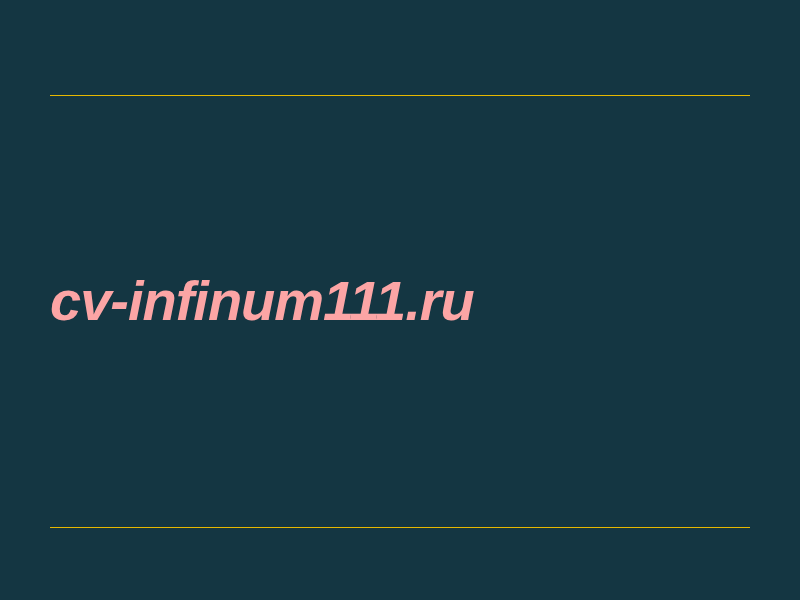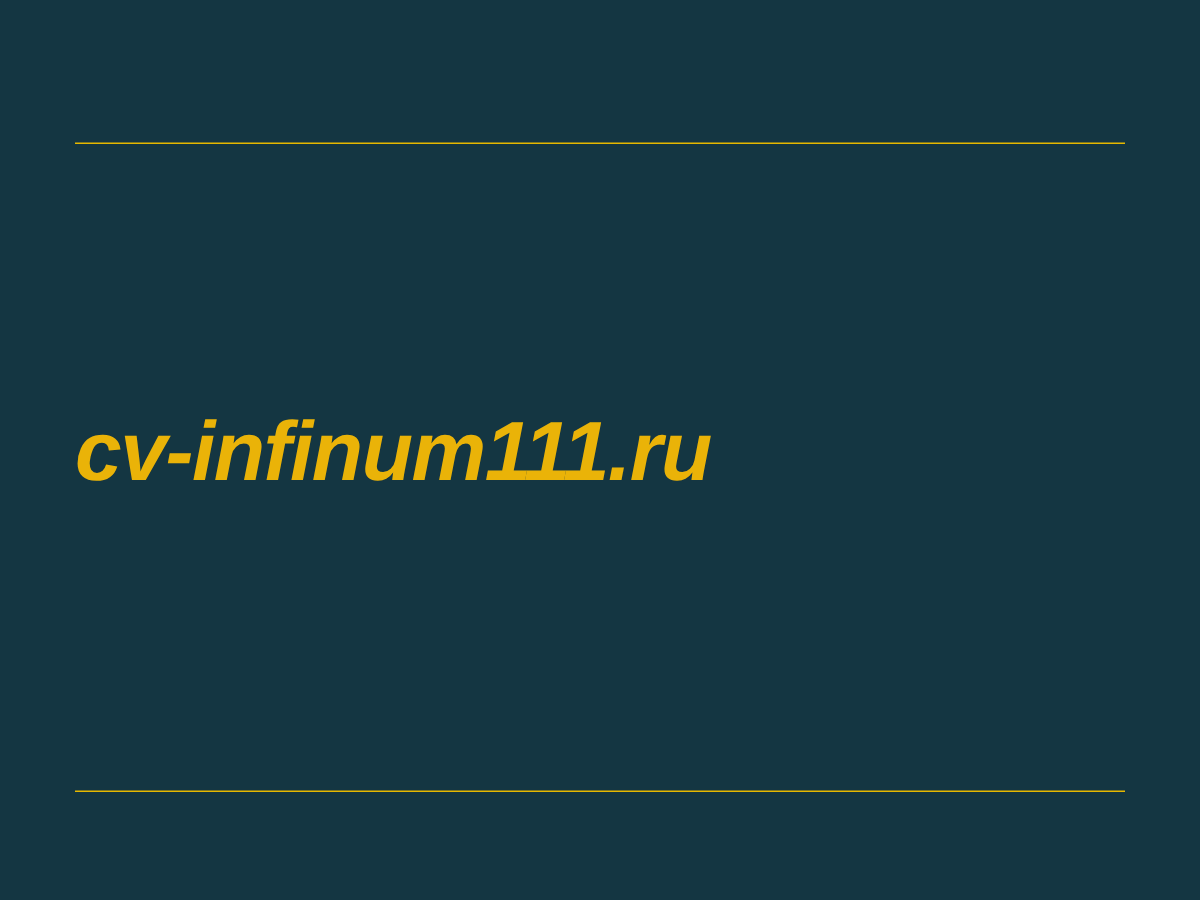--- a/index.html
+++ b/index.html
@@ -31,21 +31,21 @@
       left: 50px;
       right: 50px;
       height: 1px;
       background-color: #e6b800;
     }
     .domain-text {
       font-family: Verdana, Geneva, sans-serif;
       font-size: 56px;
       font-weight: bold;
       font-style: italic;
-      color: #eab308;
+      color: #fca5a5;
       letter-spacing: -1px;
     }
   </style>
 </head>
 <body>
 
 <div class="divider-top"></div>
 
 <div class="domain-text">cv-infinum111.ru</div>
 

